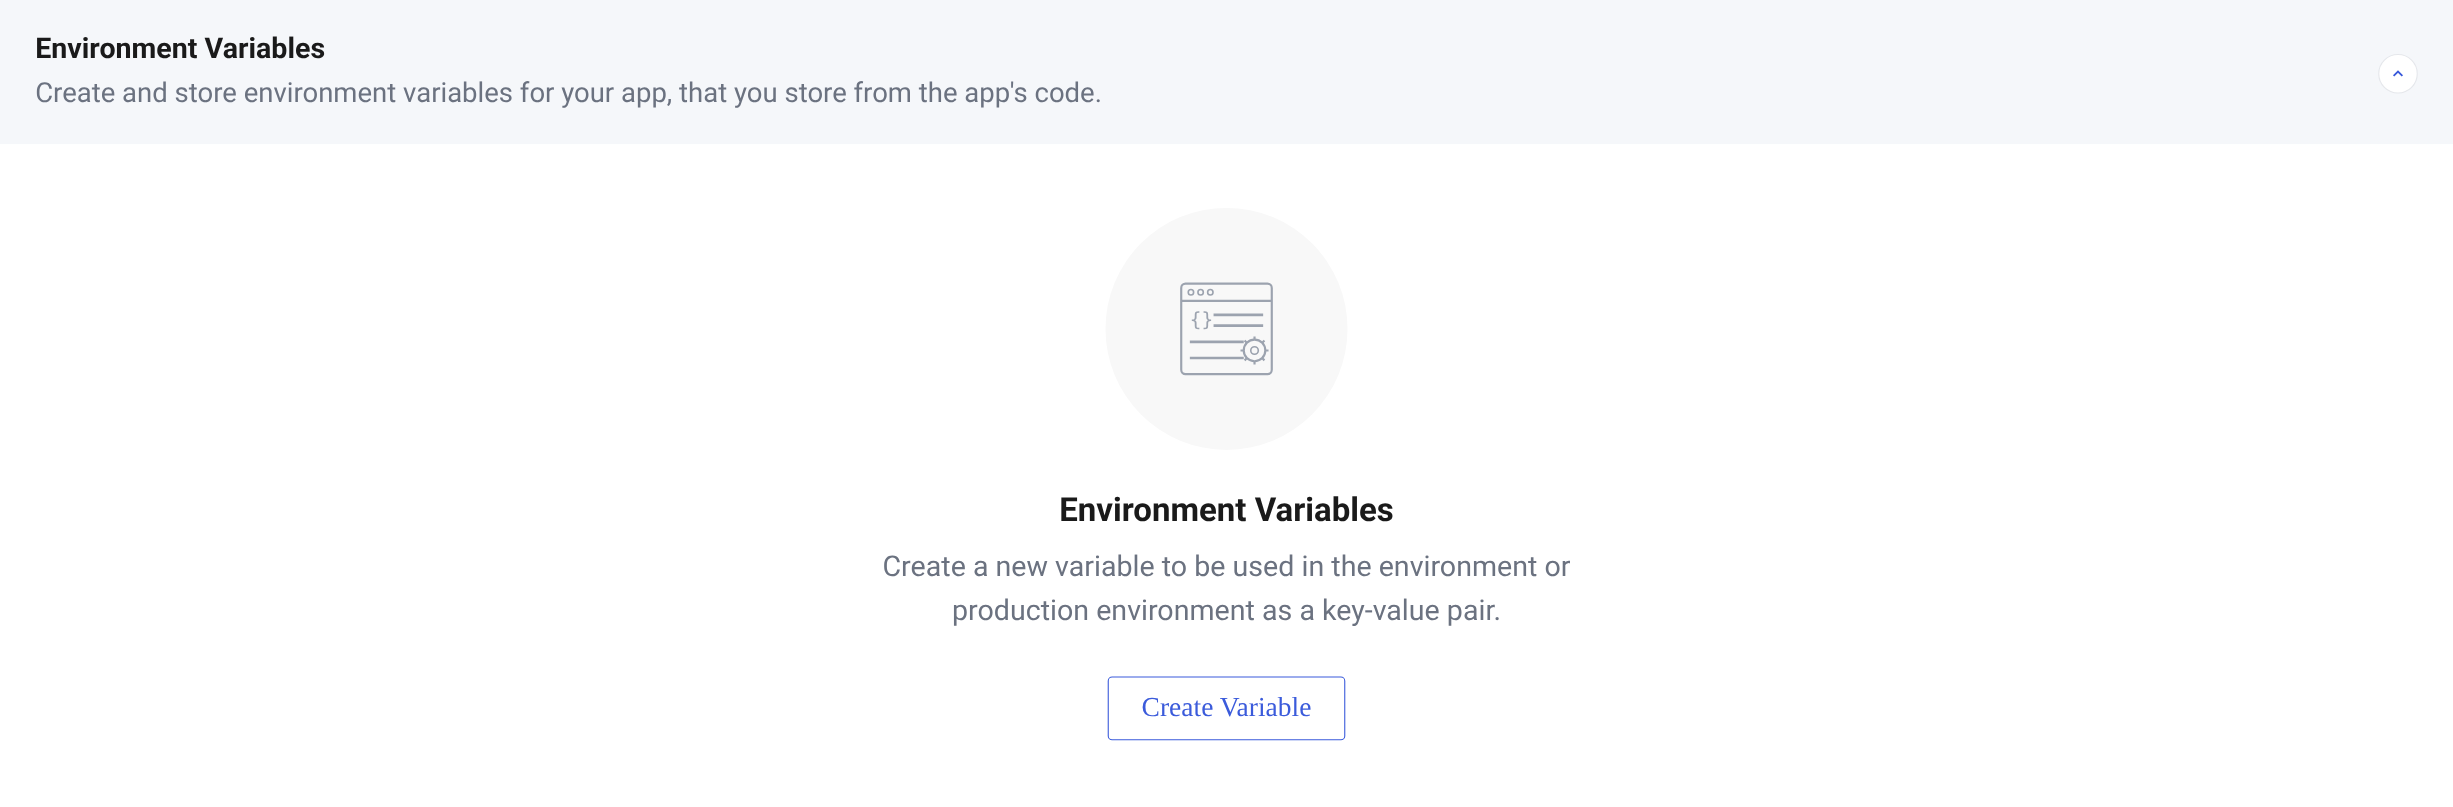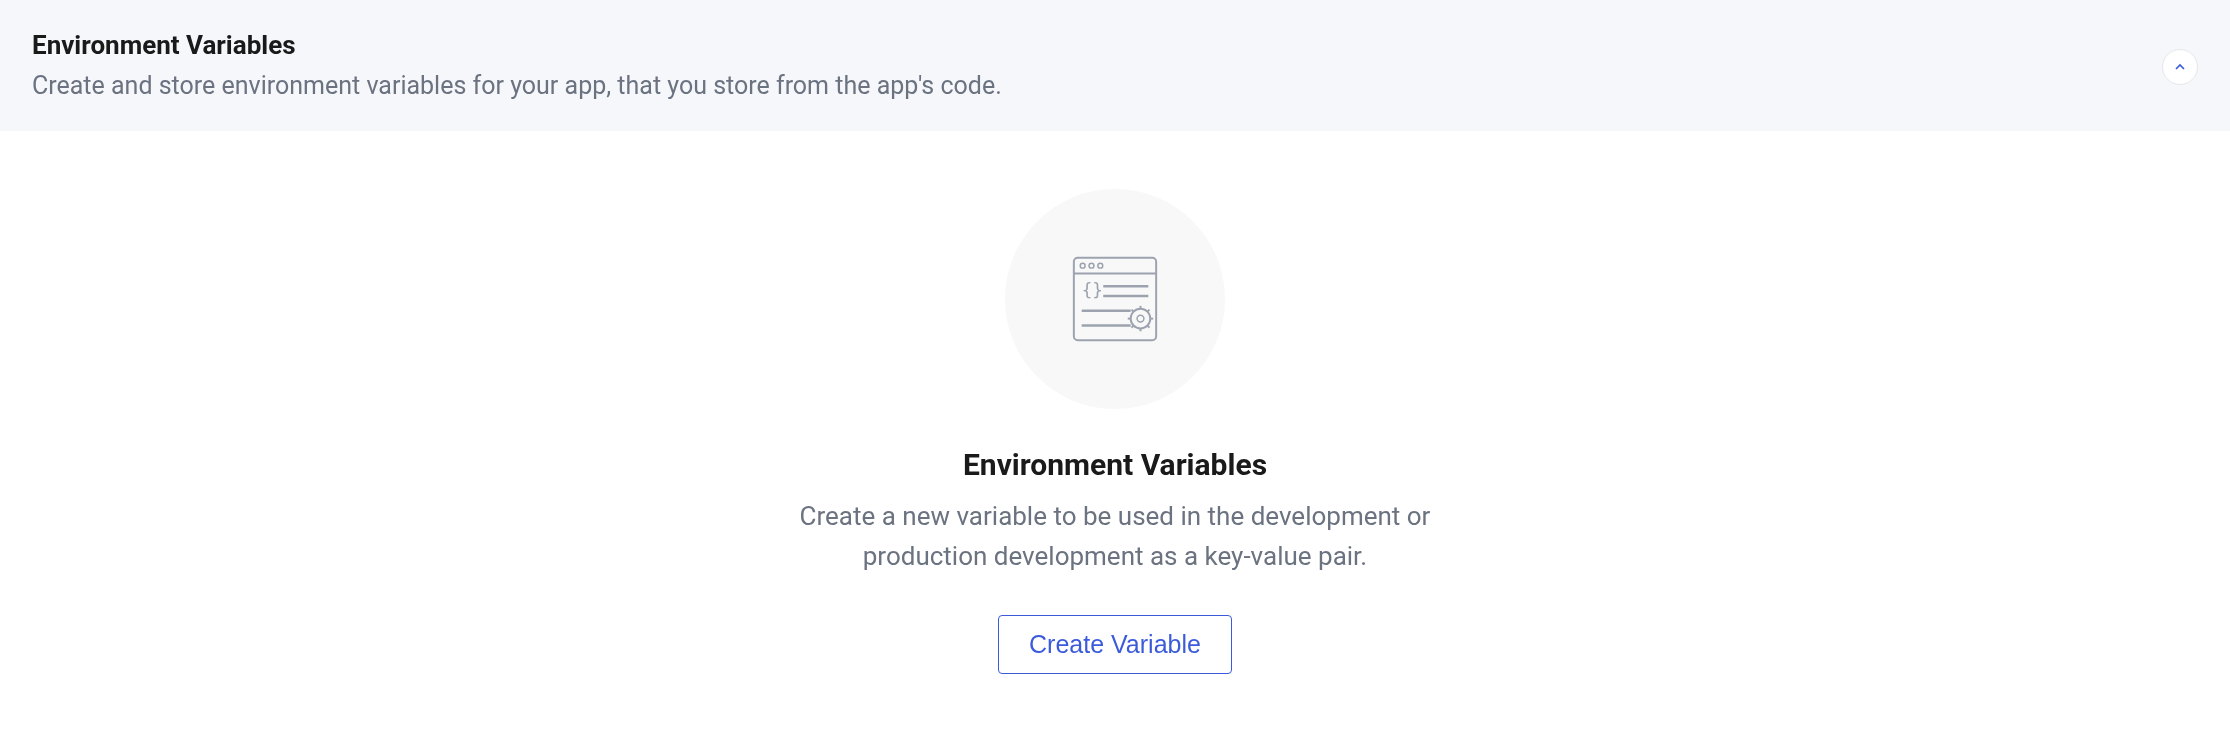--- a/index.html
+++ b/index.html
@@ -94,21 +94,21 @@
     }
     .create-button {
       background: #ffffff;
       border: 1.5px solid #3b5bdb;
       color: #3b5bdb;
       font-size: 25px;
       font-weight: 400;
       padding: 14px 30px;
       border-radius: 4px;
       cursor: pointer;
-      font-family: Liberation Sans, sans-serif;
+      font-family: Liberation Serif, serif;
     }
   </style>
 </head>
 <body>
 
 <div class="header-bar">
   <div class="header-text-block">
     <div class="header-title">Environment Variables</div>
     <div class="header-subtitle">Create and store environment variables for your app, that you store from the app's code.</div>
   </div>
@@ -140,15 +140,15 @@
         <line x1="-10" y1="0" x2="-13" y2="0" stroke="#9ca3af" stroke-width="2"></line>
         <line x1="10" y1="0" x2="13" y2="0" stroke="#9ca3af" stroke-width="2"></line>
         <line x1="7" y1="-7" x2="9.2" y2="-9.2" stroke="#9ca3af" stroke-width="2"></line>
         <line x1="-7" y1="-7" x2="-9.2" y2="-9.2" stroke="#9ca3af" stroke-width="2"></line>
         <line x1="7" y1="7" x2="9.2" y2="9.2" stroke="#9ca3af" stroke-width="2"></line>
         <line x1="-7" y1="7" x2="-9.2" y2="9.2" stroke="#9ca3af" stroke-width="2"></line>
       </g>
     </svg>
   </div>
   <div class="empty-title">Environment Variables</div>
-  <div class="empty-description">Create a new variable to be used in the development or production development as a key-value pair.</div>
+  <div class="empty-description">Create a new variable to be used in the environment or production environment as a key-value pair.</div>
   <button class="create-button">Create Variable</button>
 </div>
 
 </body></html>

